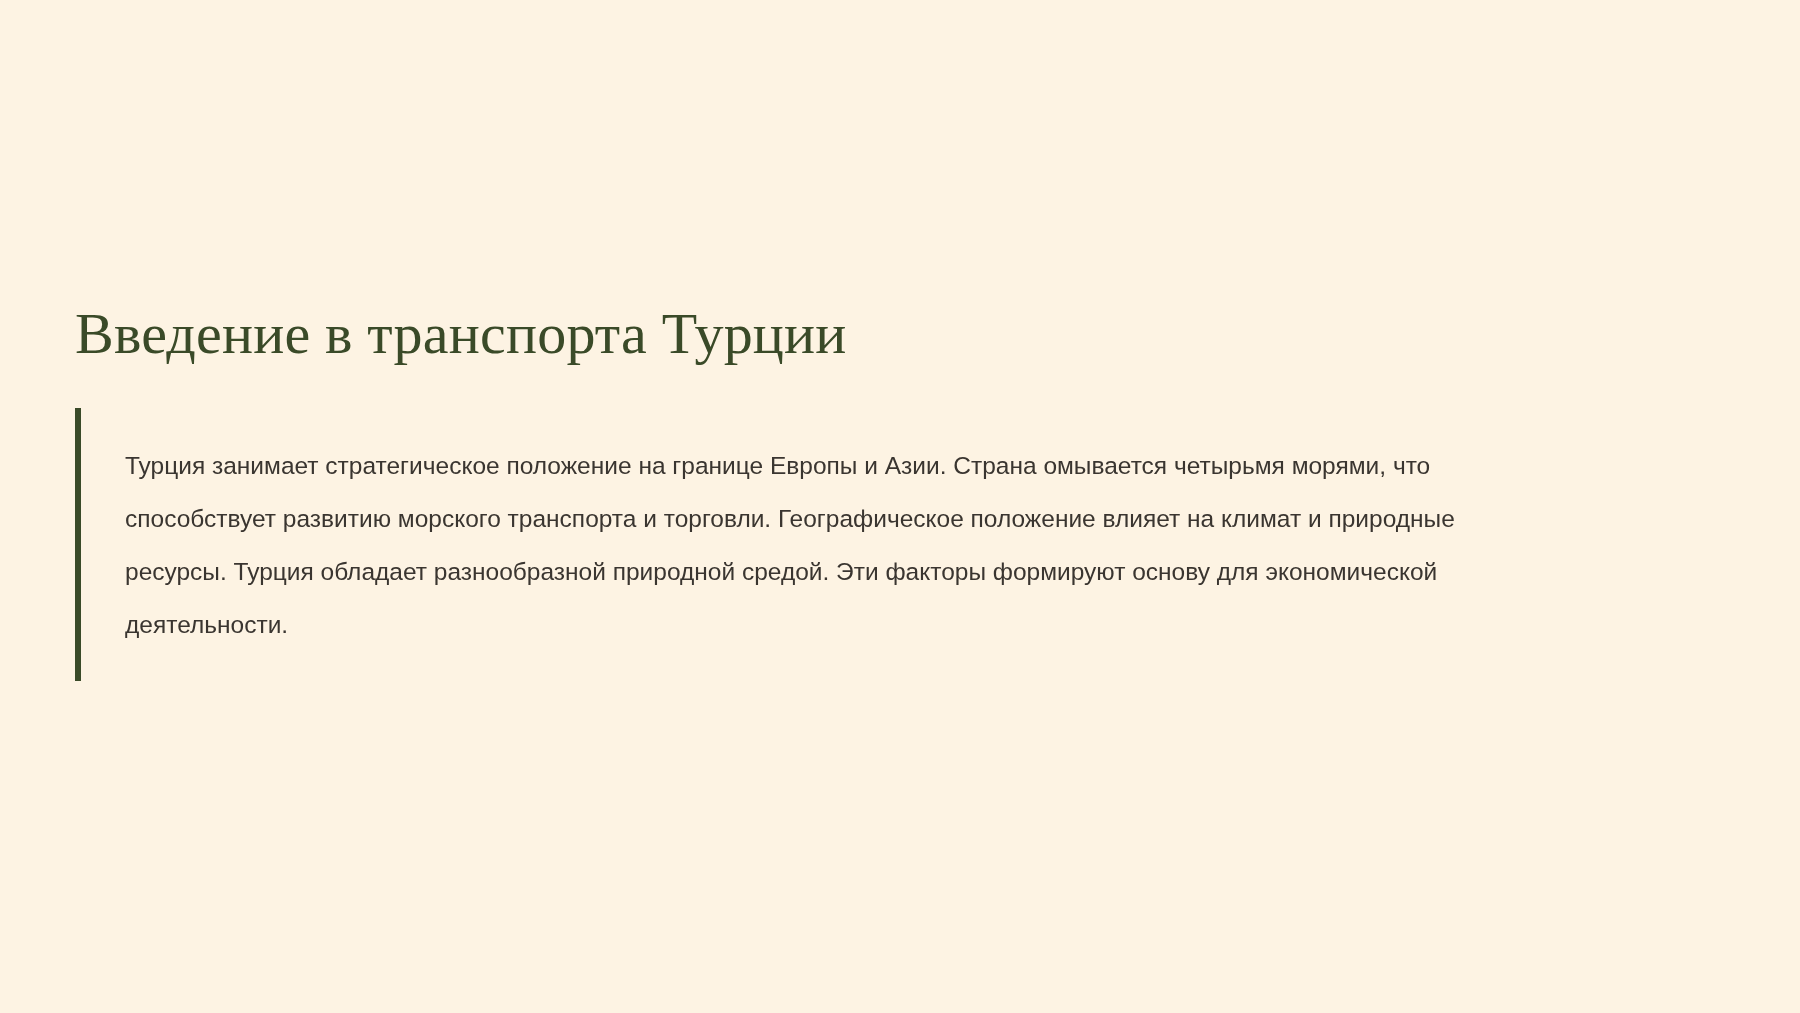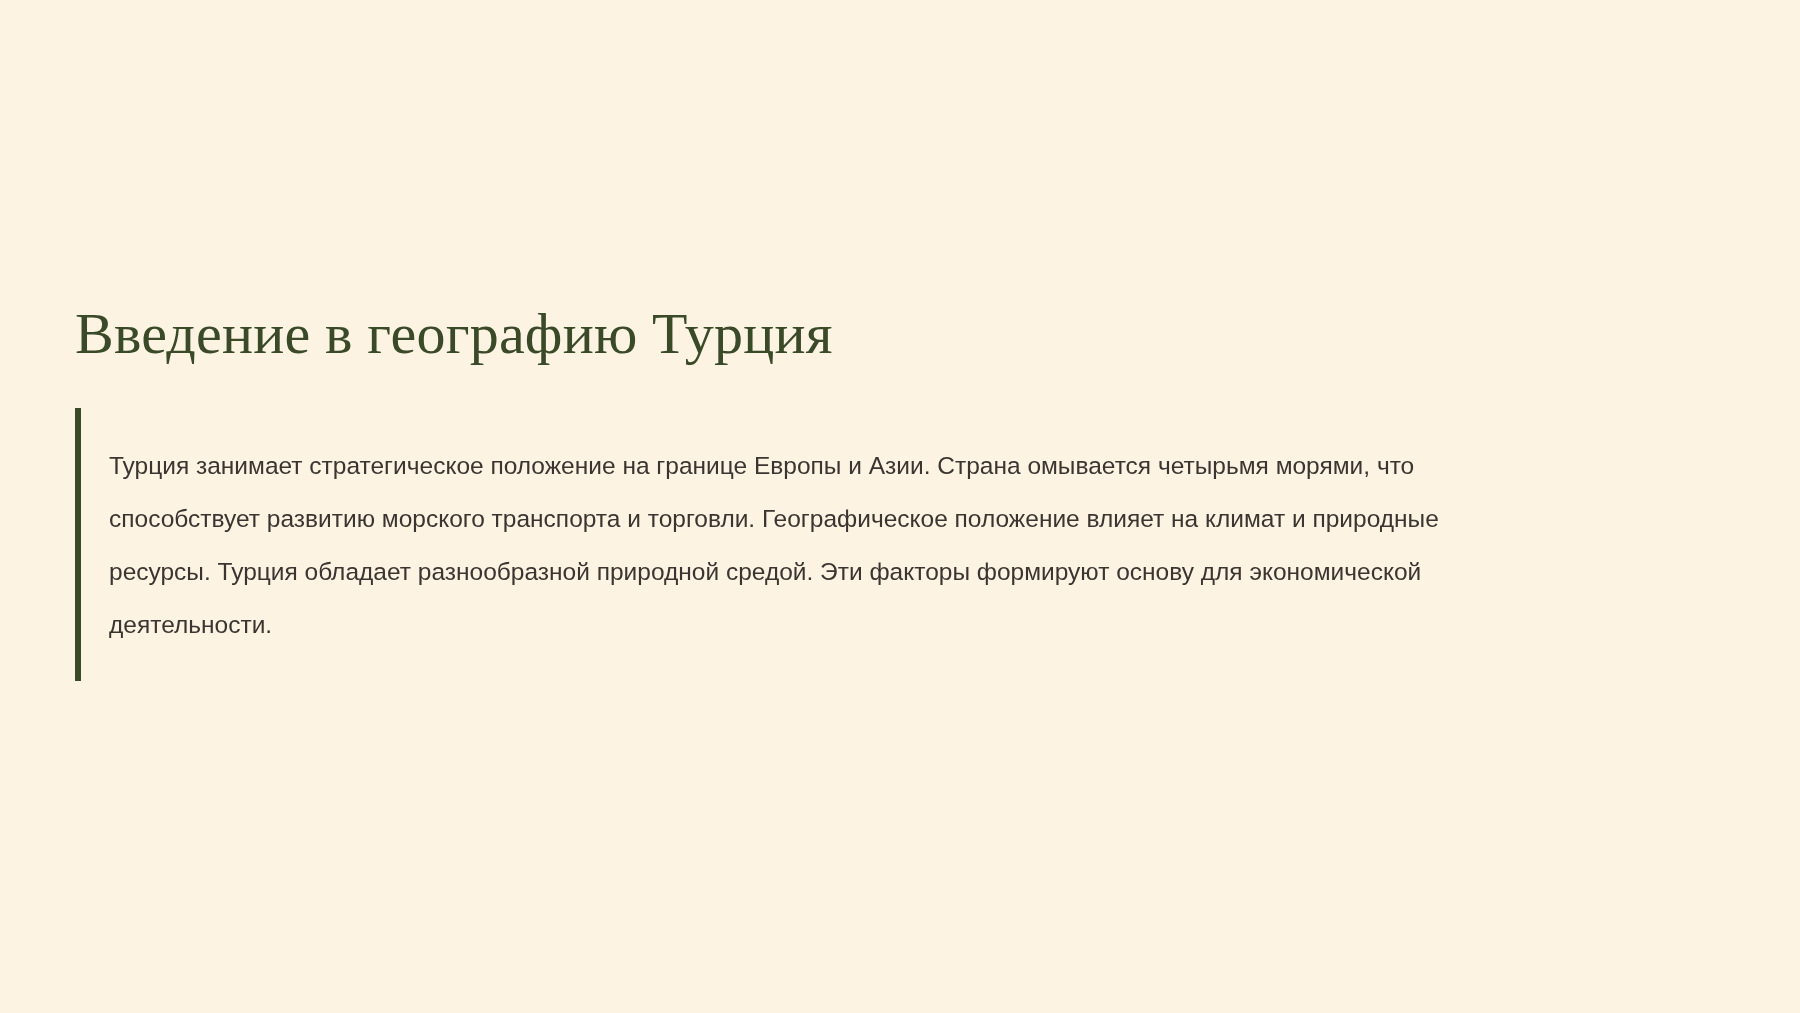--- a/index.html
+++ b/index.html
@@ -48,40 +48,40 @@
 
   .accent-bar {
     flex: 0 0 auto;
     width: 6px;
     background: #3a4a28;
     border-radius: 0;
   }
 
   .body-text {
     flex: 1 1 auto;
-    padding-left: 28px;
+    padding-left: 44px;
     font-family: "Liberation Sans", "DejaVu Sans", sans-serif;
     font-size: 24.5px;
     line-height: 53px;
     color: #3a3530;
     font-weight: 400;
     text-align: left;
     padding-top: 6px;
     padding-bottom: 6px;
     max-width: 1420px;
   }
 </style>
 </head>
 <body>
 
 <div class="slide">
 
   <div class="content-block">
 
-    <h1 class="page-title">Введение в географию Турция</h1>
+    <h1 class="page-title">Введение в транспорта Турции</h1>
 
     <div class="quote-block">
       <div class="accent-bar"></div>
       <p class="body-text">Турция занимает стратегическое положение на границе Европы и Азии. Страна омывается четырьмя морями, что способствует развитию морского транспорта и торговли. Географическое положение влияет на климат и природные ресурсы. Турция обладает разнообразной природной средой. Эти факторы формируют основу для экономической деятельности.</p>
     </div>
 
   </div>
 
 </div>
 

